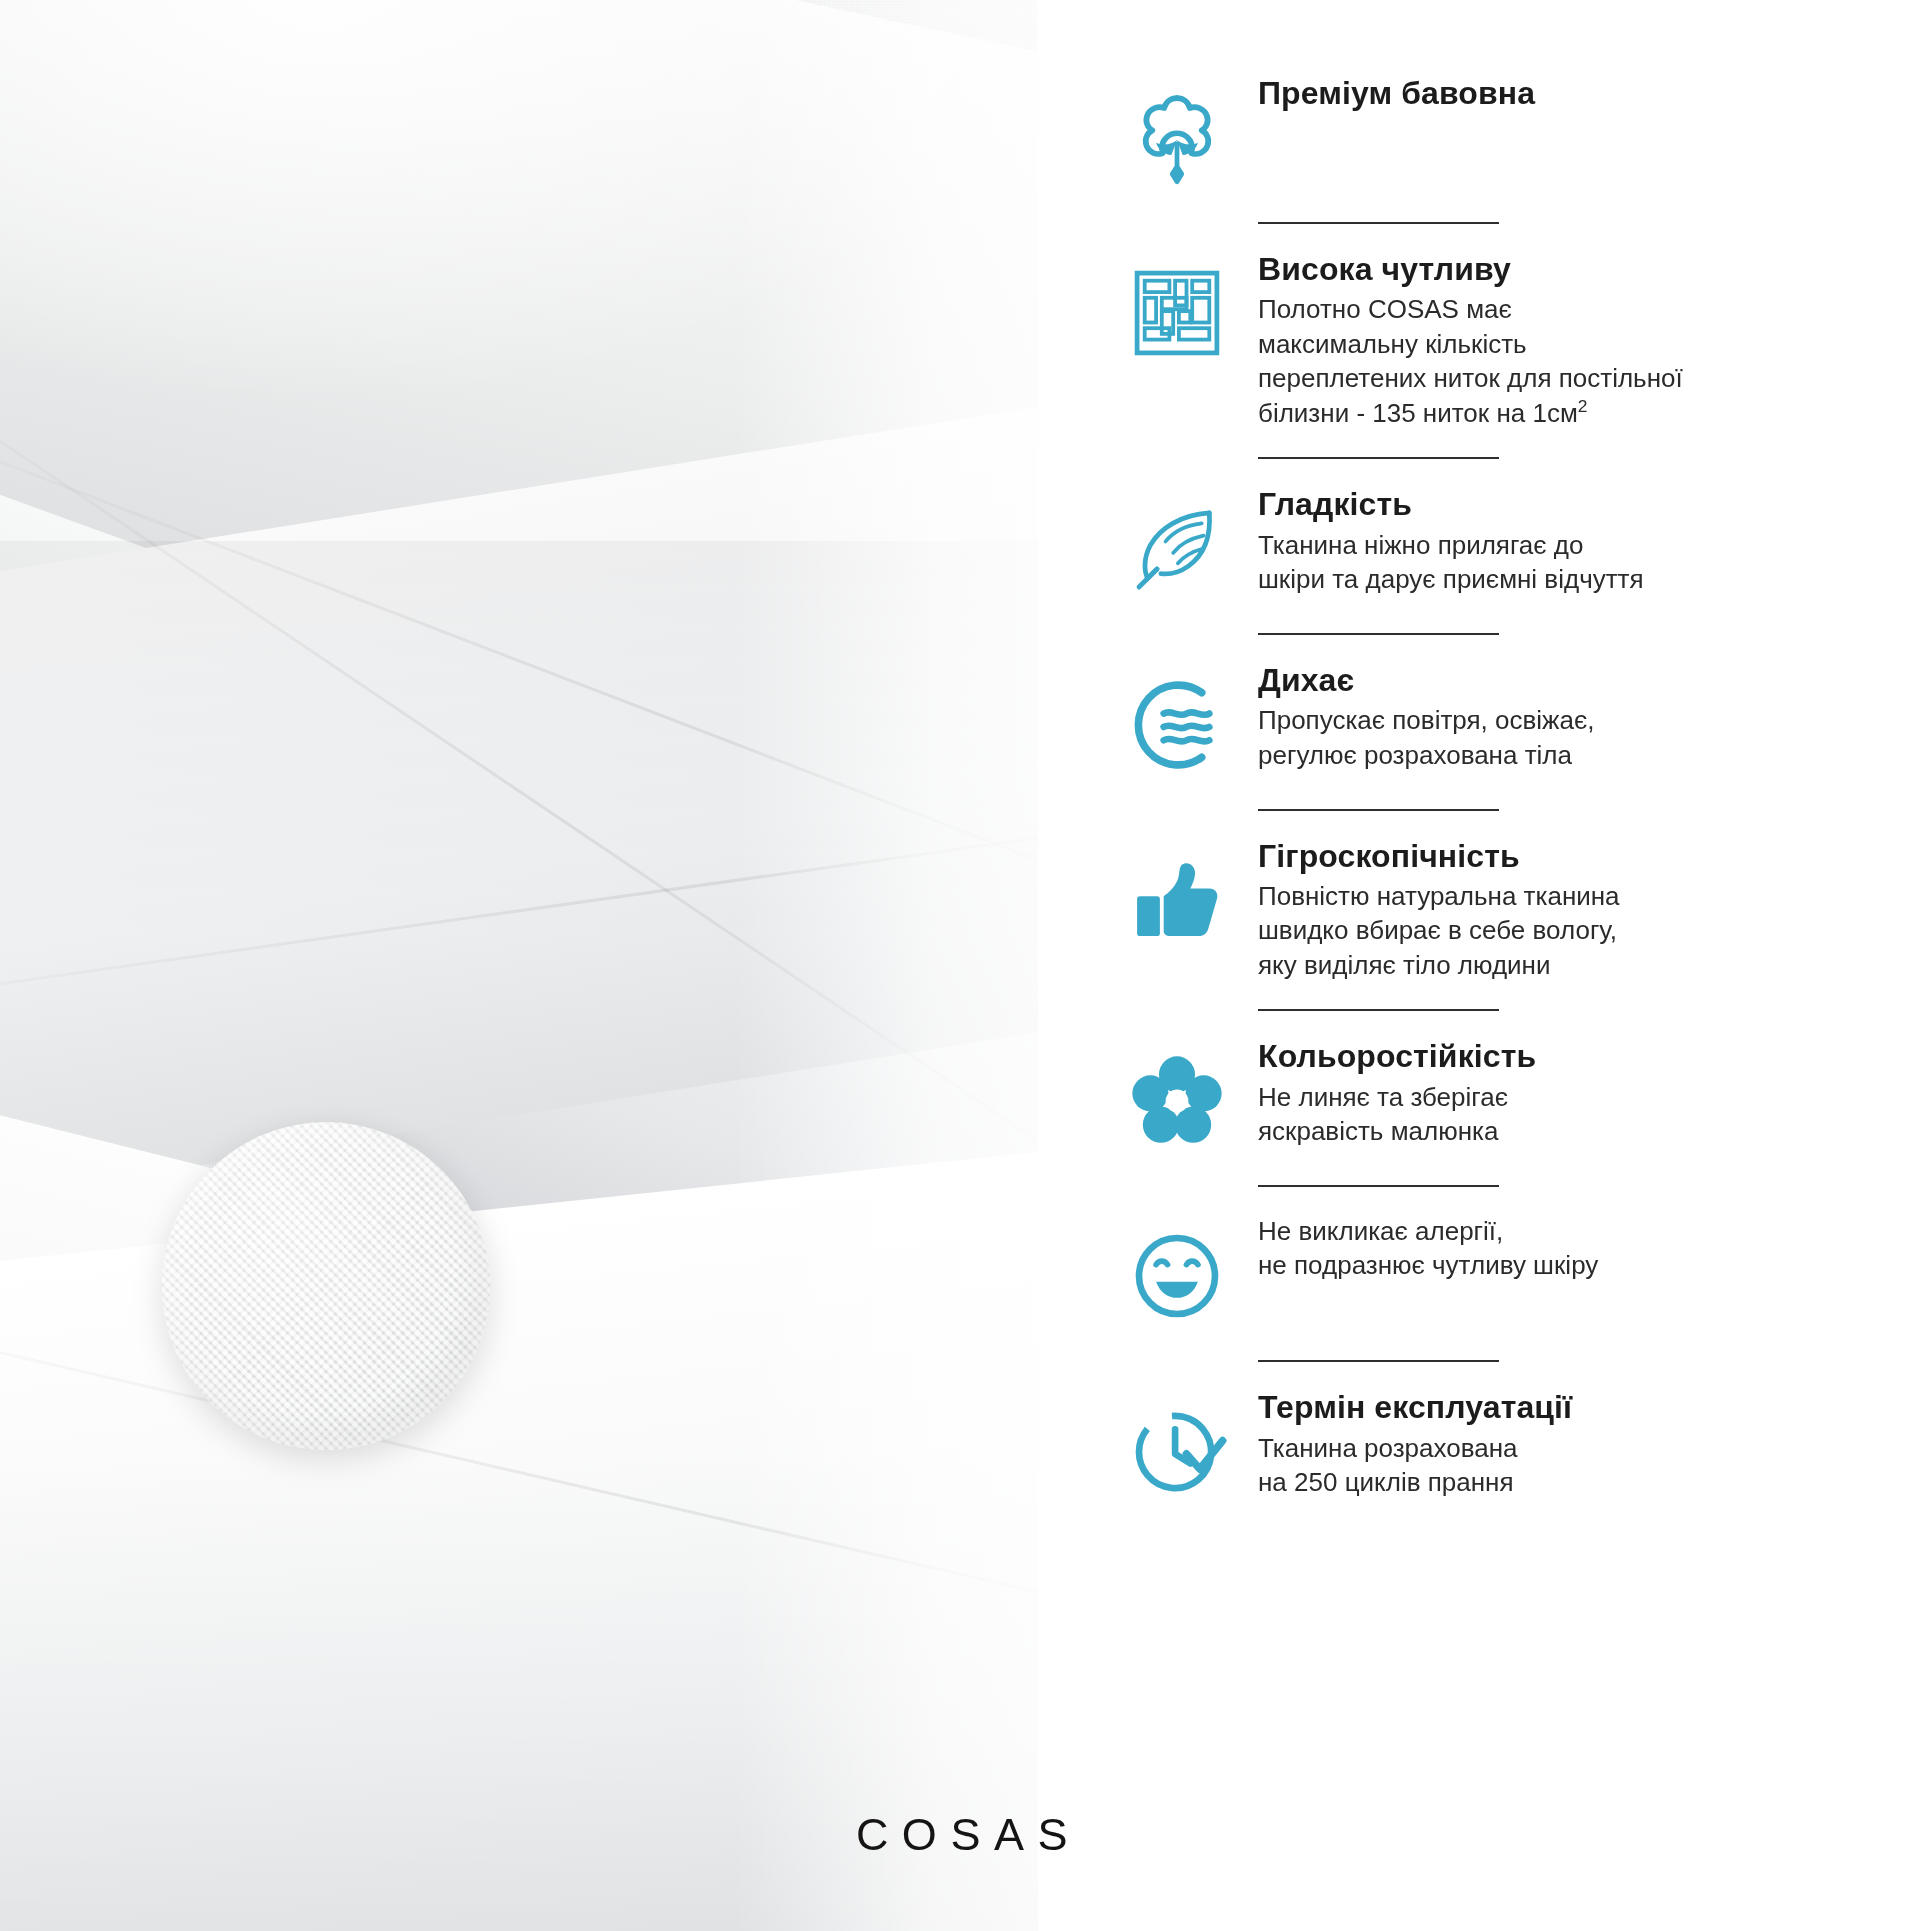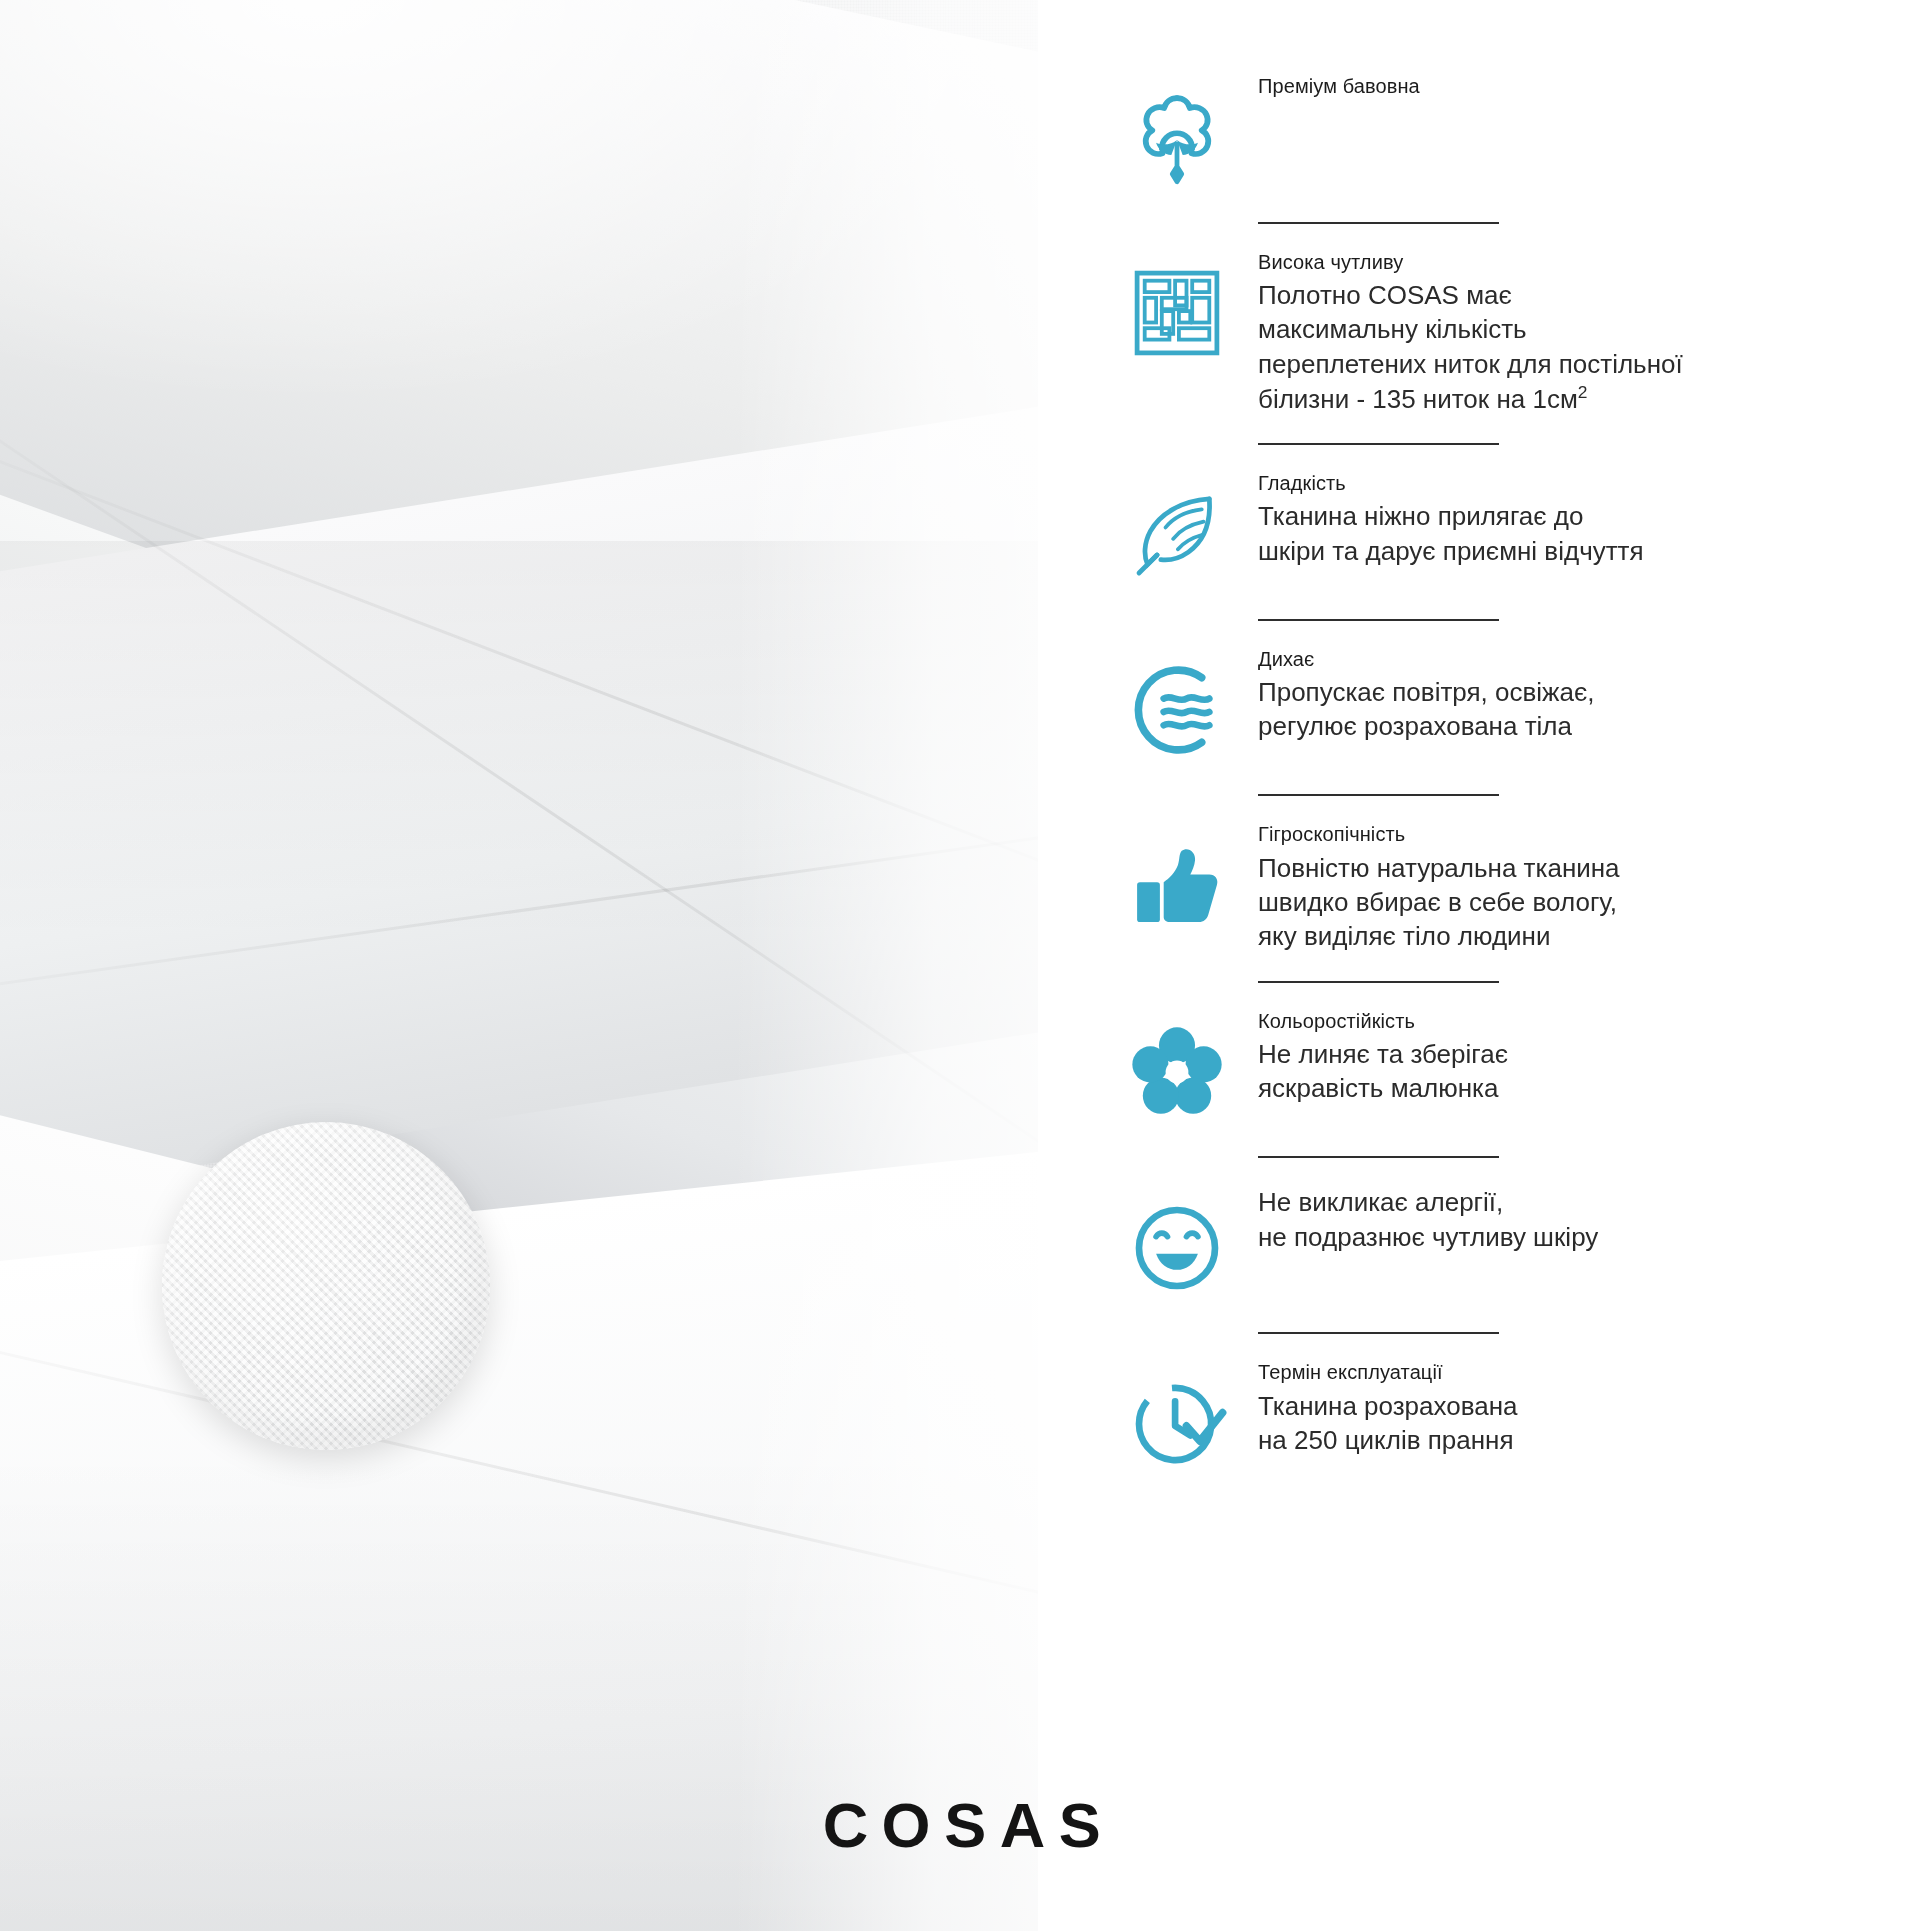--- a/index.html
+++ b/index.html
@@ -147,22 +147,22 @@
     display: flex;
     align-items: center;
     justify-content: center;
     padding-top: 5.8px;
   }
   .txt-cell {
     flex: 1;
     padding-right: 13.5px;
   }
   .f-title {
-    font-size: 20px;
-    font-weight: normal;
+    font-size: 32px;
+    font-weight: bold;
     color: #1c1c1c;
     line-height: 1.18;
     margin: 0 0 3.9px 0;
     letter-spacing: 0.1px;
   }
   .f-desc {
     font-size: 26px;
     color: #2b2b2b;
     line-height: 1.32;
     margin: 0;
@@ -180,24 +180,24 @@
   .logo {
     position: absolute;
     left: 0;
     right: 0;
     bottom: 70px;
     text-align: center;
   }
   .logo-text {
     display: inline-block;
     font-family: "Liberation Sans", sans-serif;
-    font-size: 63px;
+    font-size: 45px;
     letter-spacing: 13.5px;
     color: #141414;
-    font-weight: 700;
+    font-weight: 400;
     position: relative;
     padding-left: 5.8px;
   }
   .icon-svg { display: block; }
 </style>
 </head>
 <body>
 
 <div class="page">
 

